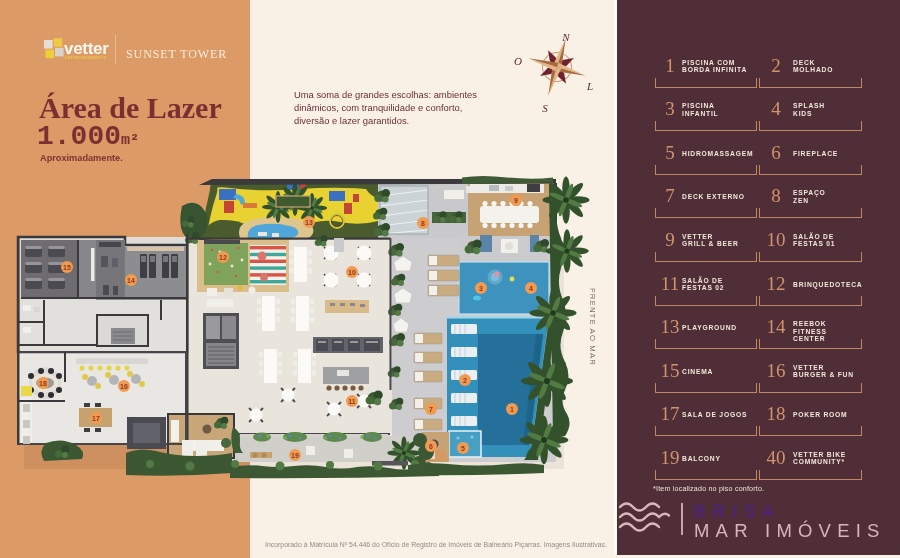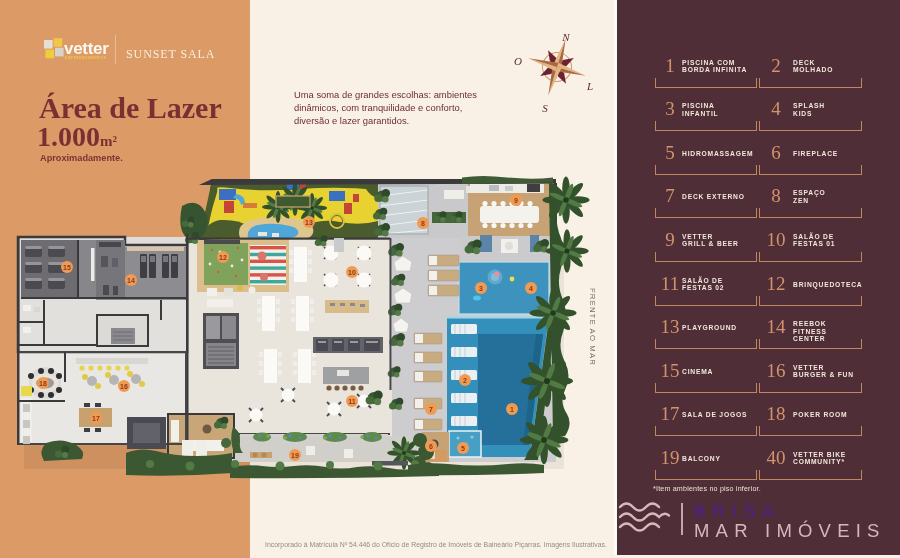--- a/index.html
+++ b/index.html
@@ -20,25 +20,25 @@
   <rect x="3.4" y="13.6" width="8.6" height="8.6" fill="#F0CD3B"></rect>
   <rect x="13" y="11.8" width="8.6" height="8.6" fill="#D8D3CA"></rect>
 </svg>
 
 <div class="abs" style="left:64px;top:39px;width:60px;color:#FCF8F0;font-weight:bold;font-size:17px;letter-spacing:-0.3px;">vetter</div>
 
 <div class="abs" style="left:65px;top:55.5px;color:#EFC945;font-weight:bold;font-size:3.4px;letter-spacing:0.45px;">EMPREENDIMENTOS</div>
 
 <div class="abs" style="left:115px;top:35px;width:1px;height:29px;background:#E5BE94;"></div>
 
-<div class="abs" style="left:126px;top:47px;color:#FAEEDD;font-family:'Liberation Serif',serif;font-size:12px;letter-spacing:0.9px;">SUNSET SALA</div>
+<div class="abs" style="left:126px;top:47px;color:#FAEEDD;font-family:'Liberation Serif',serif;font-size:12px;letter-spacing:0.9px;">SUNSET TOWER</div>
 
 <div class="abs" style="left:39px;top:91px;color:#7A2F33;font-family:'Liberation Serif',serif;font-size:30px;font-weight:bold;letter-spacing:0px;">Área de Lazer</div>
 
-<div class="abs" style="left:37px;top:121px;color:#7A2F33;font-family:Liberation Serif, serif;font-size:28px;font-weight:bold;">1.000<span style="font-size:15px;">m²</span></div>
+<div class="abs" style="left:37px;top:121px;color:#7A2F33;font-family:Liberation Mono, monospace;font-size:28px;font-weight:bold;">1.000<span style="font-size:15px;">m²</span></div>
 
 <div class="abs" style="left:40px;top:153px;color:#7C3336;font-size:9.2px;font-weight:bold;">Aproximadamente.</div>
 
 <div class="abs" style="left:294px;top:89px;width:200px;color:#6B2E33;font-size:9.4px;line-height:12.9px;">Uma soma de grandes escolhas: ambientes dinâmicos, com tranquilidade e conforto, diversão e lazer garantidos.</div>
 
 <svg class="abs" style="left:505px;top:15px;" width="110" height="110" viewBox="0 0 110 110">
   <g transform="translate(52,52) rotate(17)">
     <circle r="14.5" fill="none" stroke="#C89A6E" stroke-width="1"></circle>
     <g fill="#6E2230">
       <polygon points="1,-1 8.5,-3.5 13.5,-13.5 3.5,-8.5" transform="rotate(0)"></polygon>
@@ -925,21 +925,21 @@
     <div class="abs" style="left:1.5px;top:-2px;width:28px;text-align:center;font-family:'Liberation Serif',serif;font-size:19px;color:#D2946B;">19</div>
     <div class="abs" style="left:27.5px;top:6px;color:#F2E9DB;font-size:6.7px;font-weight:bold;letter-spacing:0.8px;line-height:7.6px;">BALCONY</div>
   </div>
 
 <div class="abs" style="left:758.5px;top:448.9px;width:103px;height:31px;">
     <div class="abs" style="left:0;right:0;bottom:0;height:9px;border:1px solid #BF8660;border-top:none;"></div>
     <div class="abs" style="left:3.5px;top:-2px;width:28px;text-align:center;font-family:'Liberation Serif',serif;font-size:19px;color:#D2946B;">40</div>
     <div class="abs" style="left:34.5px;top:2px;color:#F2E9DB;font-size:6.7px;font-weight:bold;letter-spacing:0.8px;line-height:7.6px;">VETTER BIKE<br>COMMUNITY*</div>
   </div>
 
-<div class="abs" style="left:653px;top:485px;color:#EFE4D5;font-size:7.1px;letter-spacing:0.2px;">*Item ambientes no piso inferior.</div>
+<div class="abs" style="left:653px;top:485px;color:#EFE4D5;font-size:7.1px;letter-spacing:0.2px;">*Item localizado no piso conforto.</div>
 
 <svg class="abs" style="left:617px;top:498px;" width="60" height="42" viewBox="0 0 60 42">
   <g fill="none" stroke="#D7B6BC" stroke-width="2.4" stroke-linecap="round">
     <path d="M3,9 q6.5,-7 13,0 q6.5,7 13,0 q6.5,-7 13,0"></path>
     <path d="M3,19 q6.5,-7 13,0 q6.5,7 13,0 q6.5,-7 13,0 q5,-5.5 10,-1.5"></path>
     <path d="M3,29 q6.5,-7 13,0 q6.5,7 13,0 q6.5,-7 13,0"></path>
   </g>
 </svg>
 
 <div class="abs" style="left:681px;top:503px;width:1.5px;height:32px;background:#C7A4AA;"></div>

